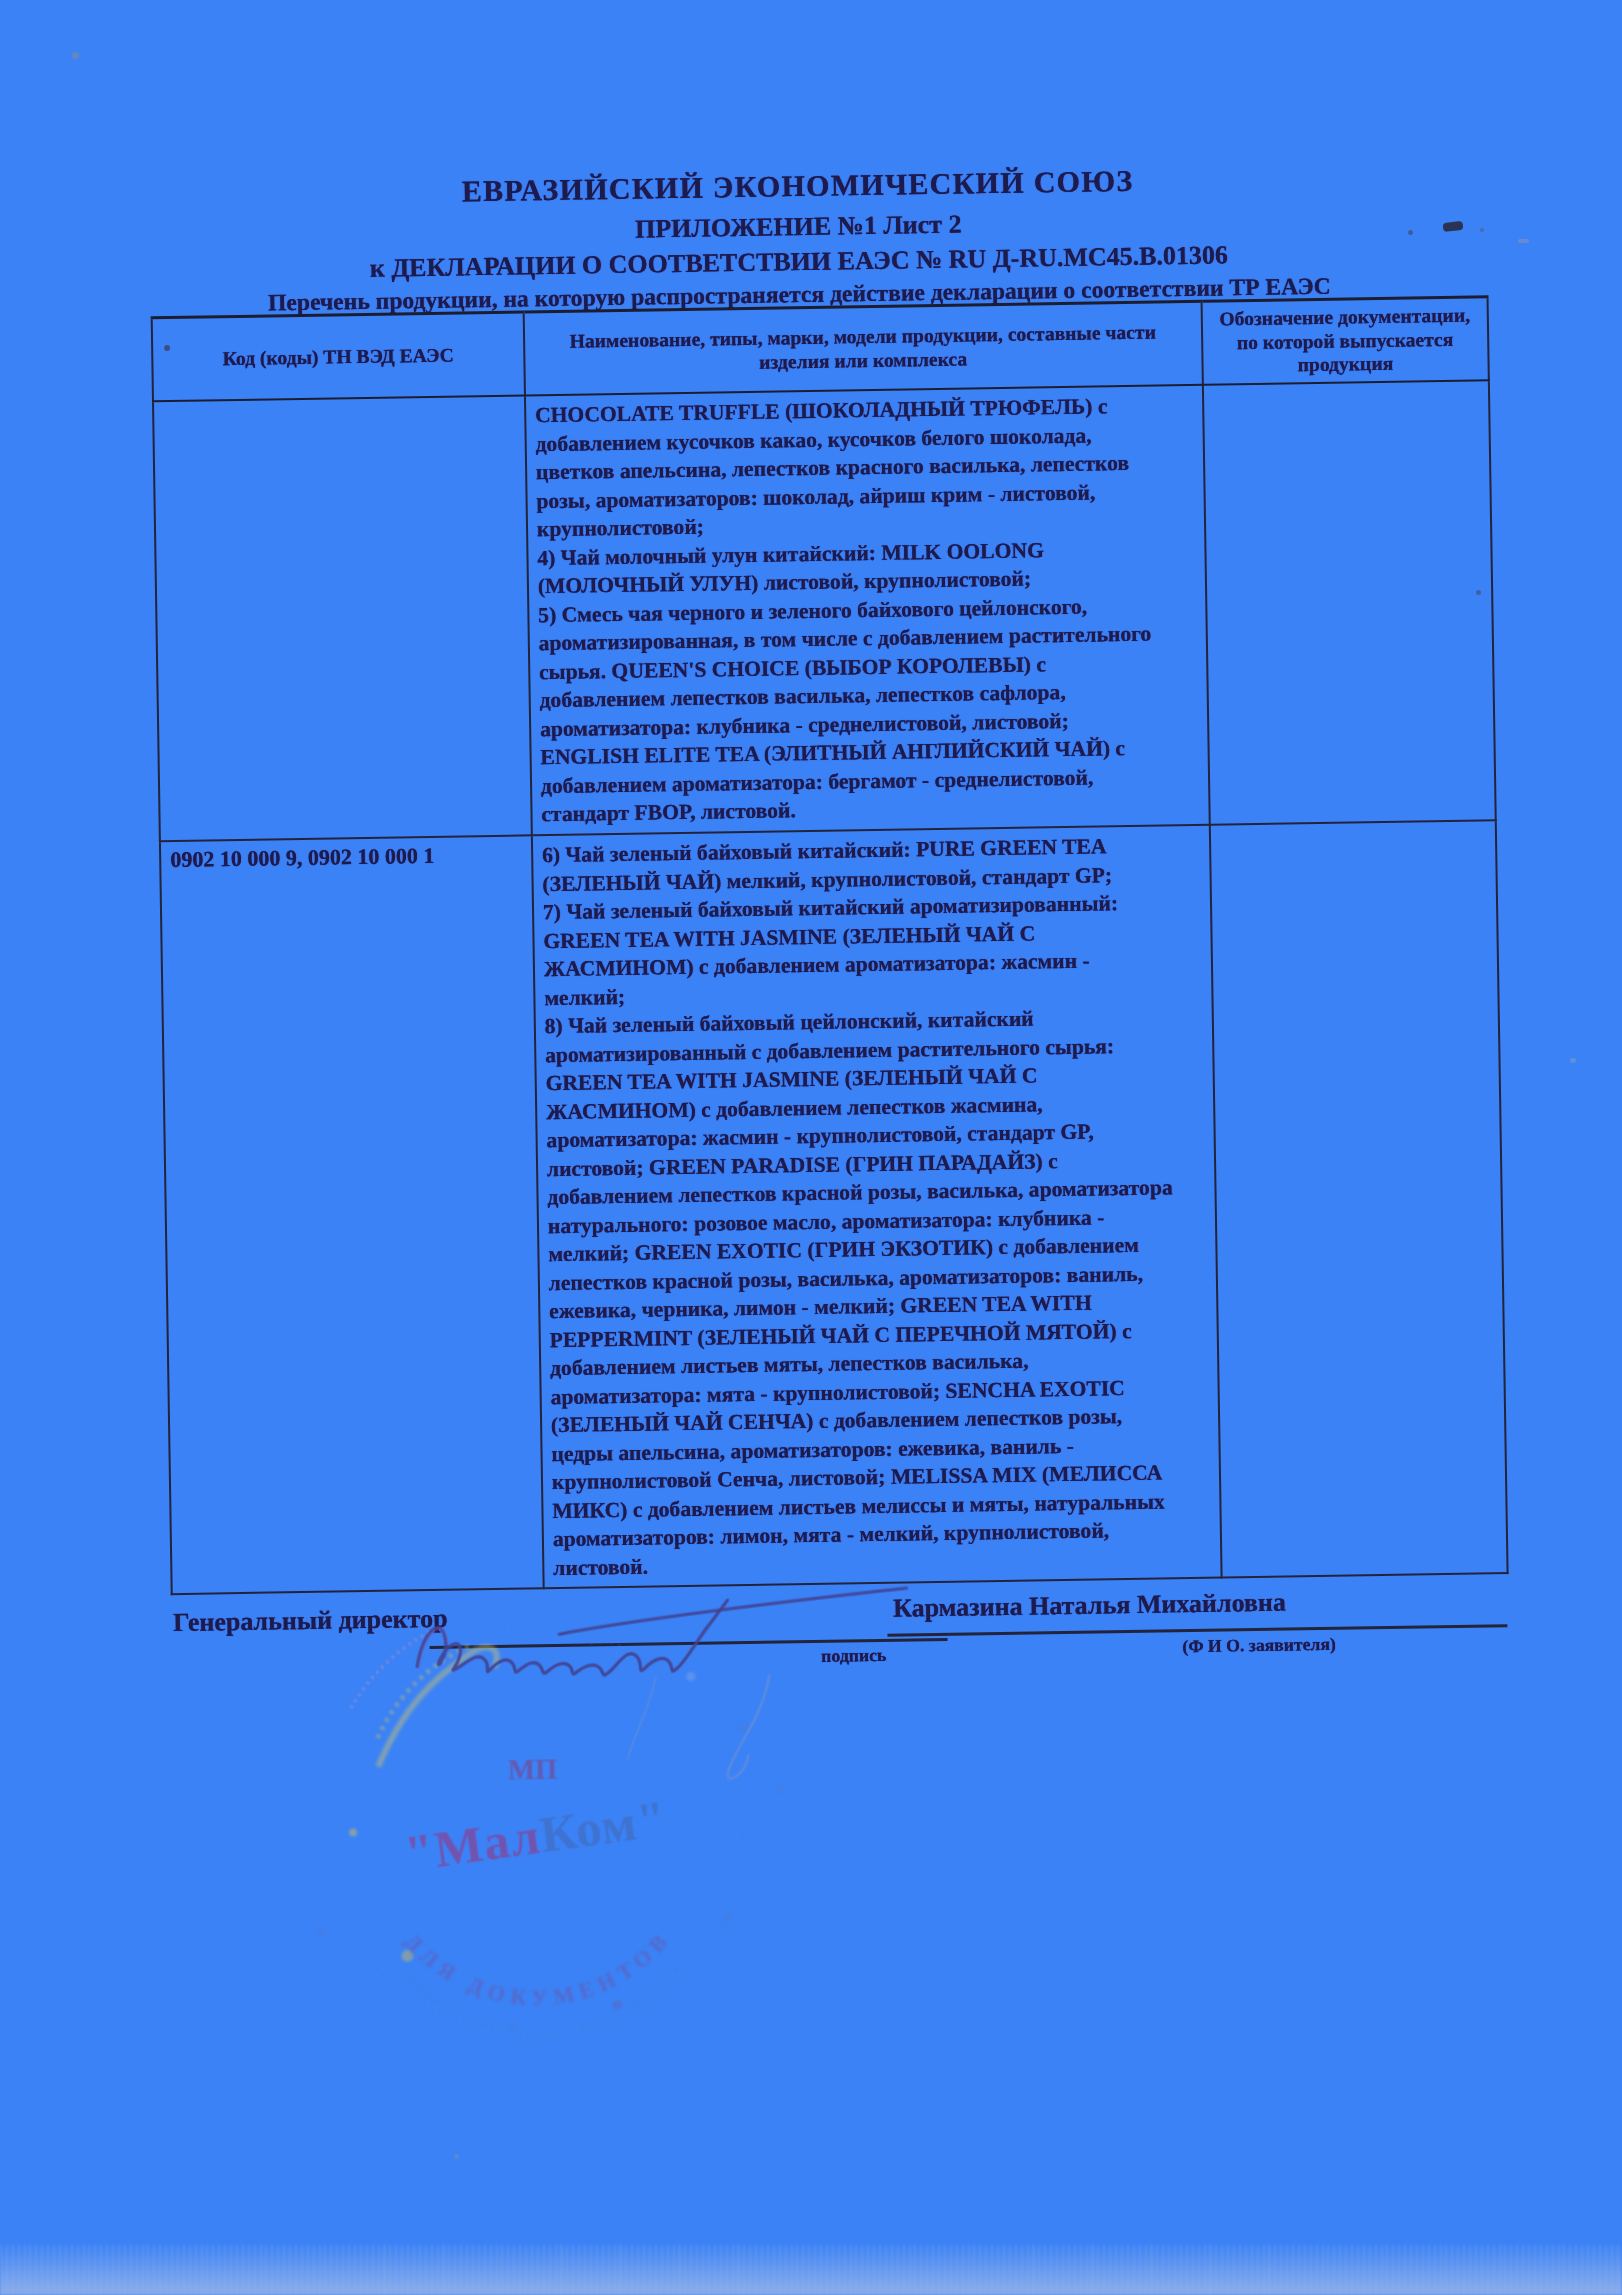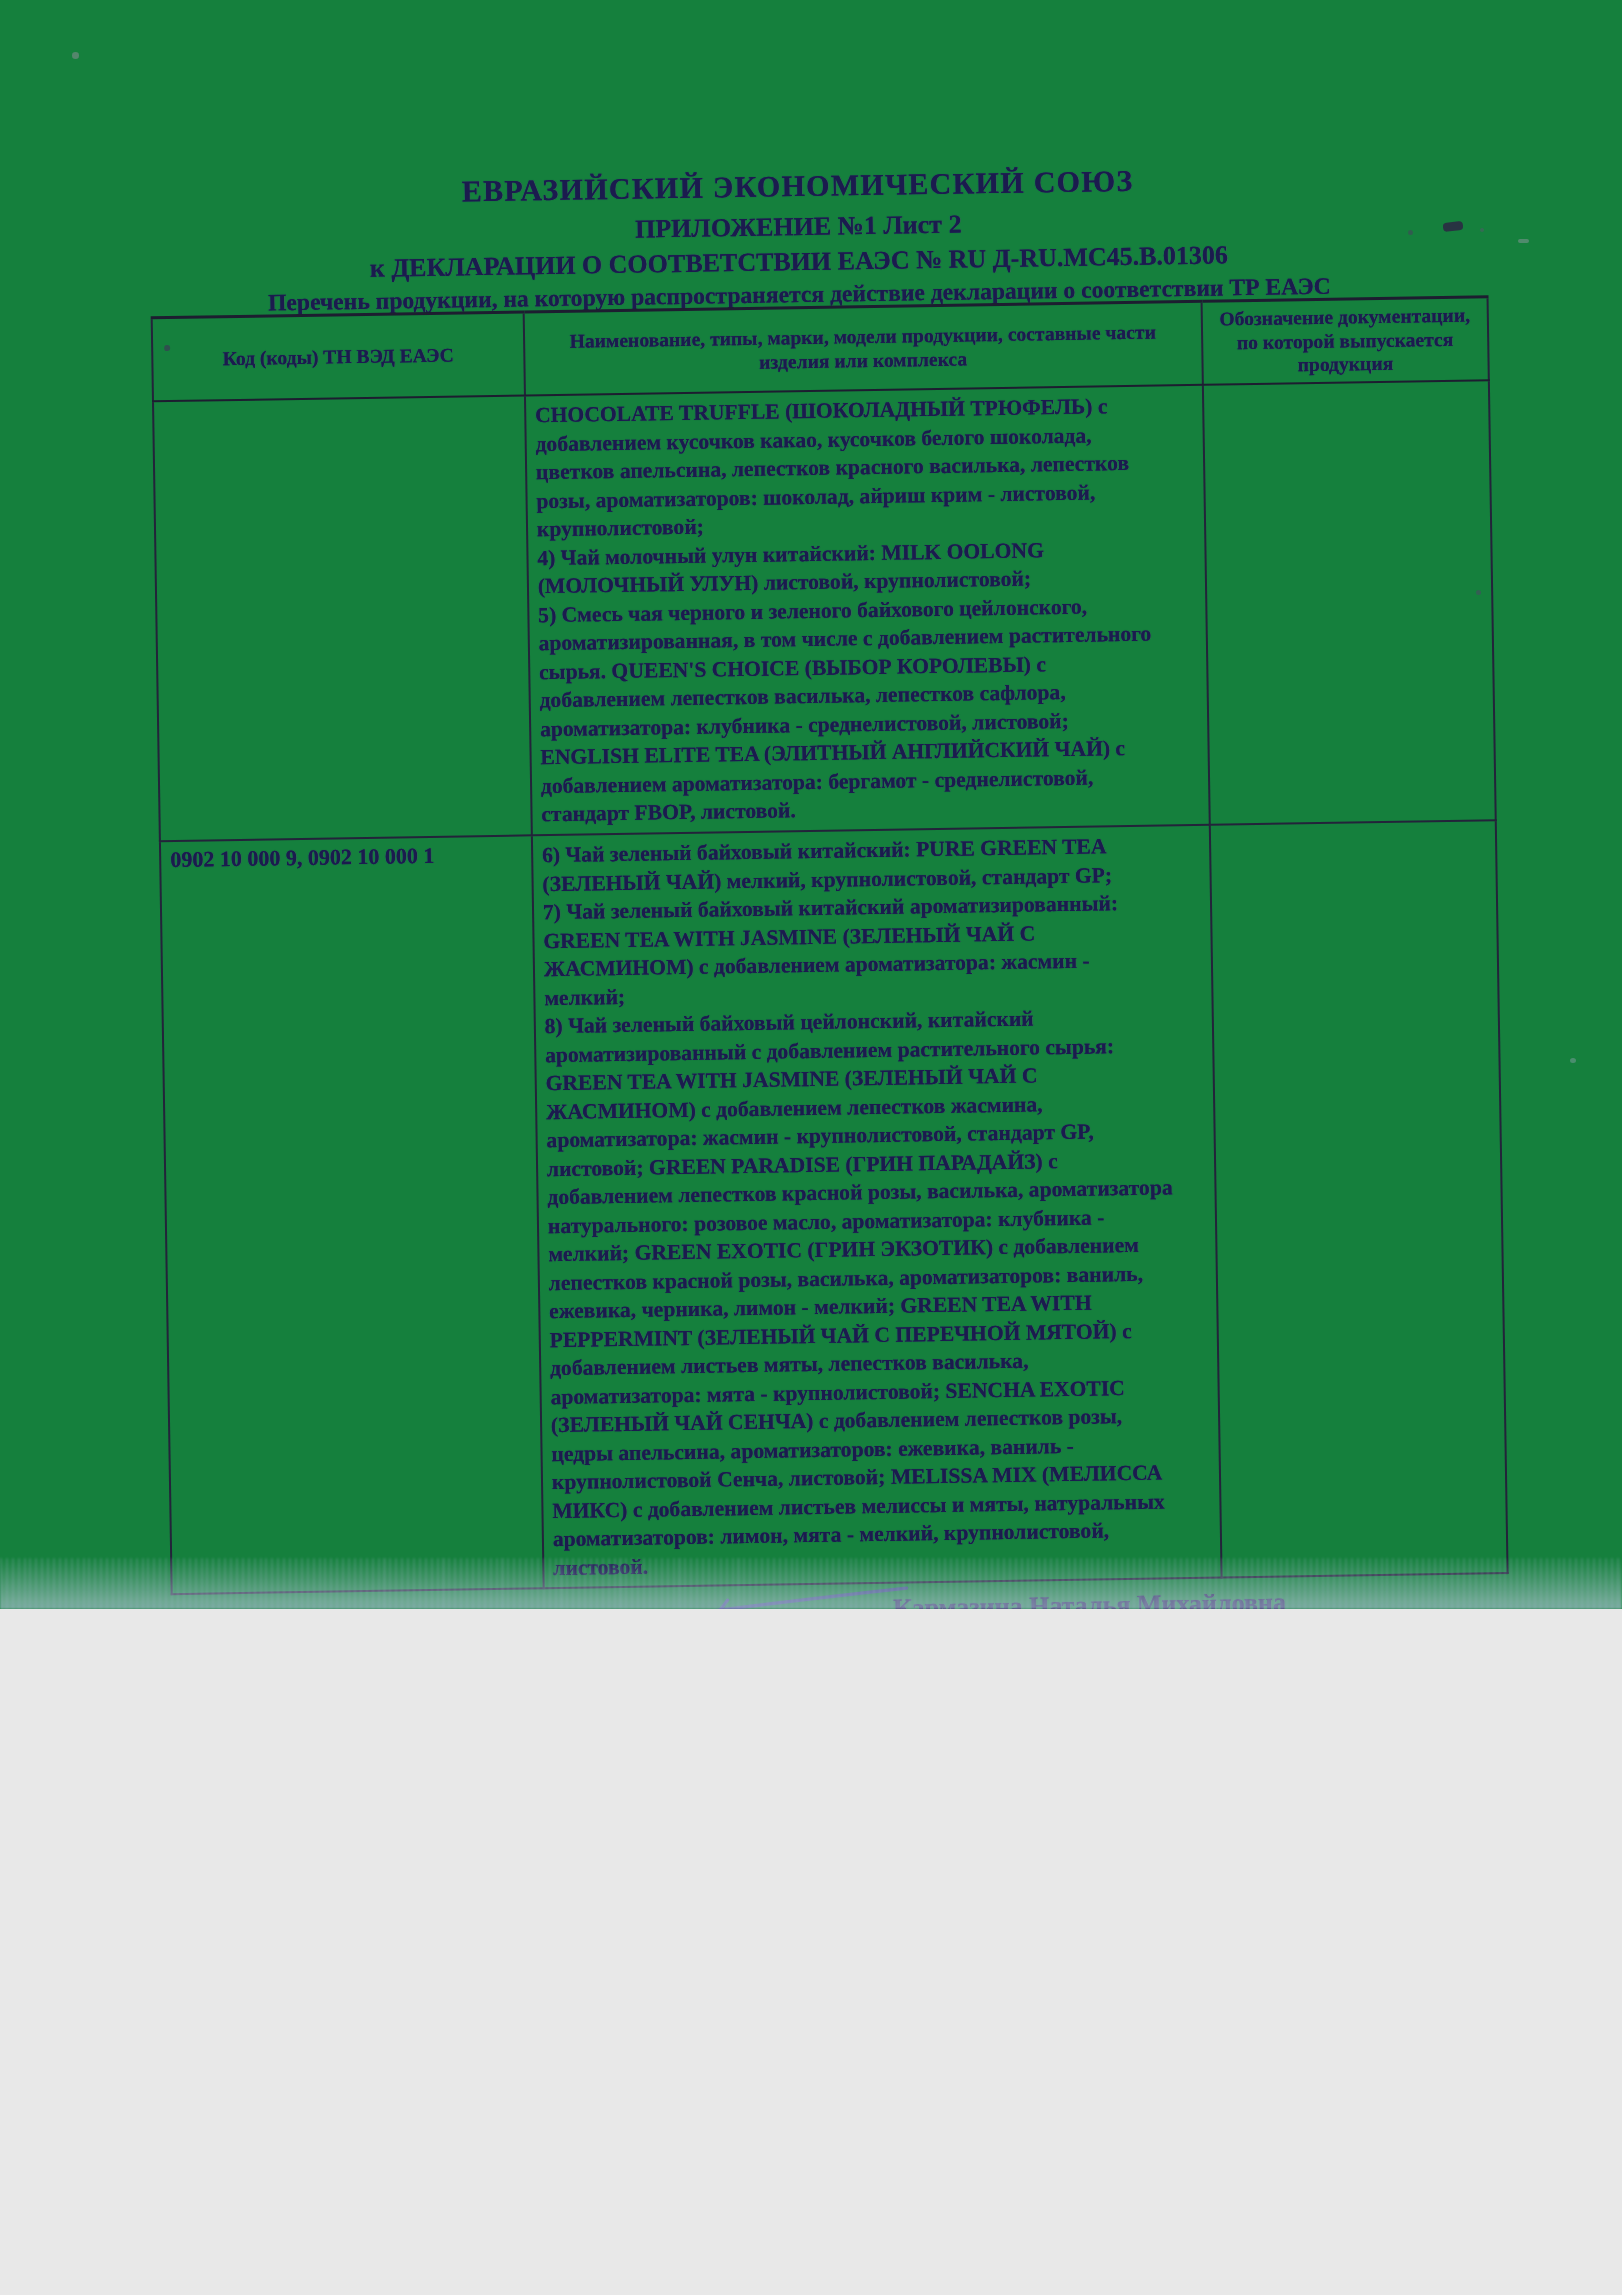--- a/index.html
+++ b/index.html
@@ -1,19 +1,19 @@
 <!DOCTYPE html>
 <html style="font-size:10.5px"><head>
 <meta charset="utf-8">
 <style>
   html,body{margin:0;padding:0;background:#e8e8e8;}
   .page{
     position:relative;
-    width:1622px;height:1609px;
-    background:#15803d;
+    width:1622px;height:2295px;
+    background:#3b82f6;
     overflow:hidden;
     font-family:"Liberation Serif","DejaVu Serif",serif;
     color:#1b1b4e;
   }
   .sheet{
     position:absolute;left:0;top:0;width:1622px;height:2295px;
     transform:rotate(-0.9deg);
     transform-origin:50% 45%;
   }
   .ink{

